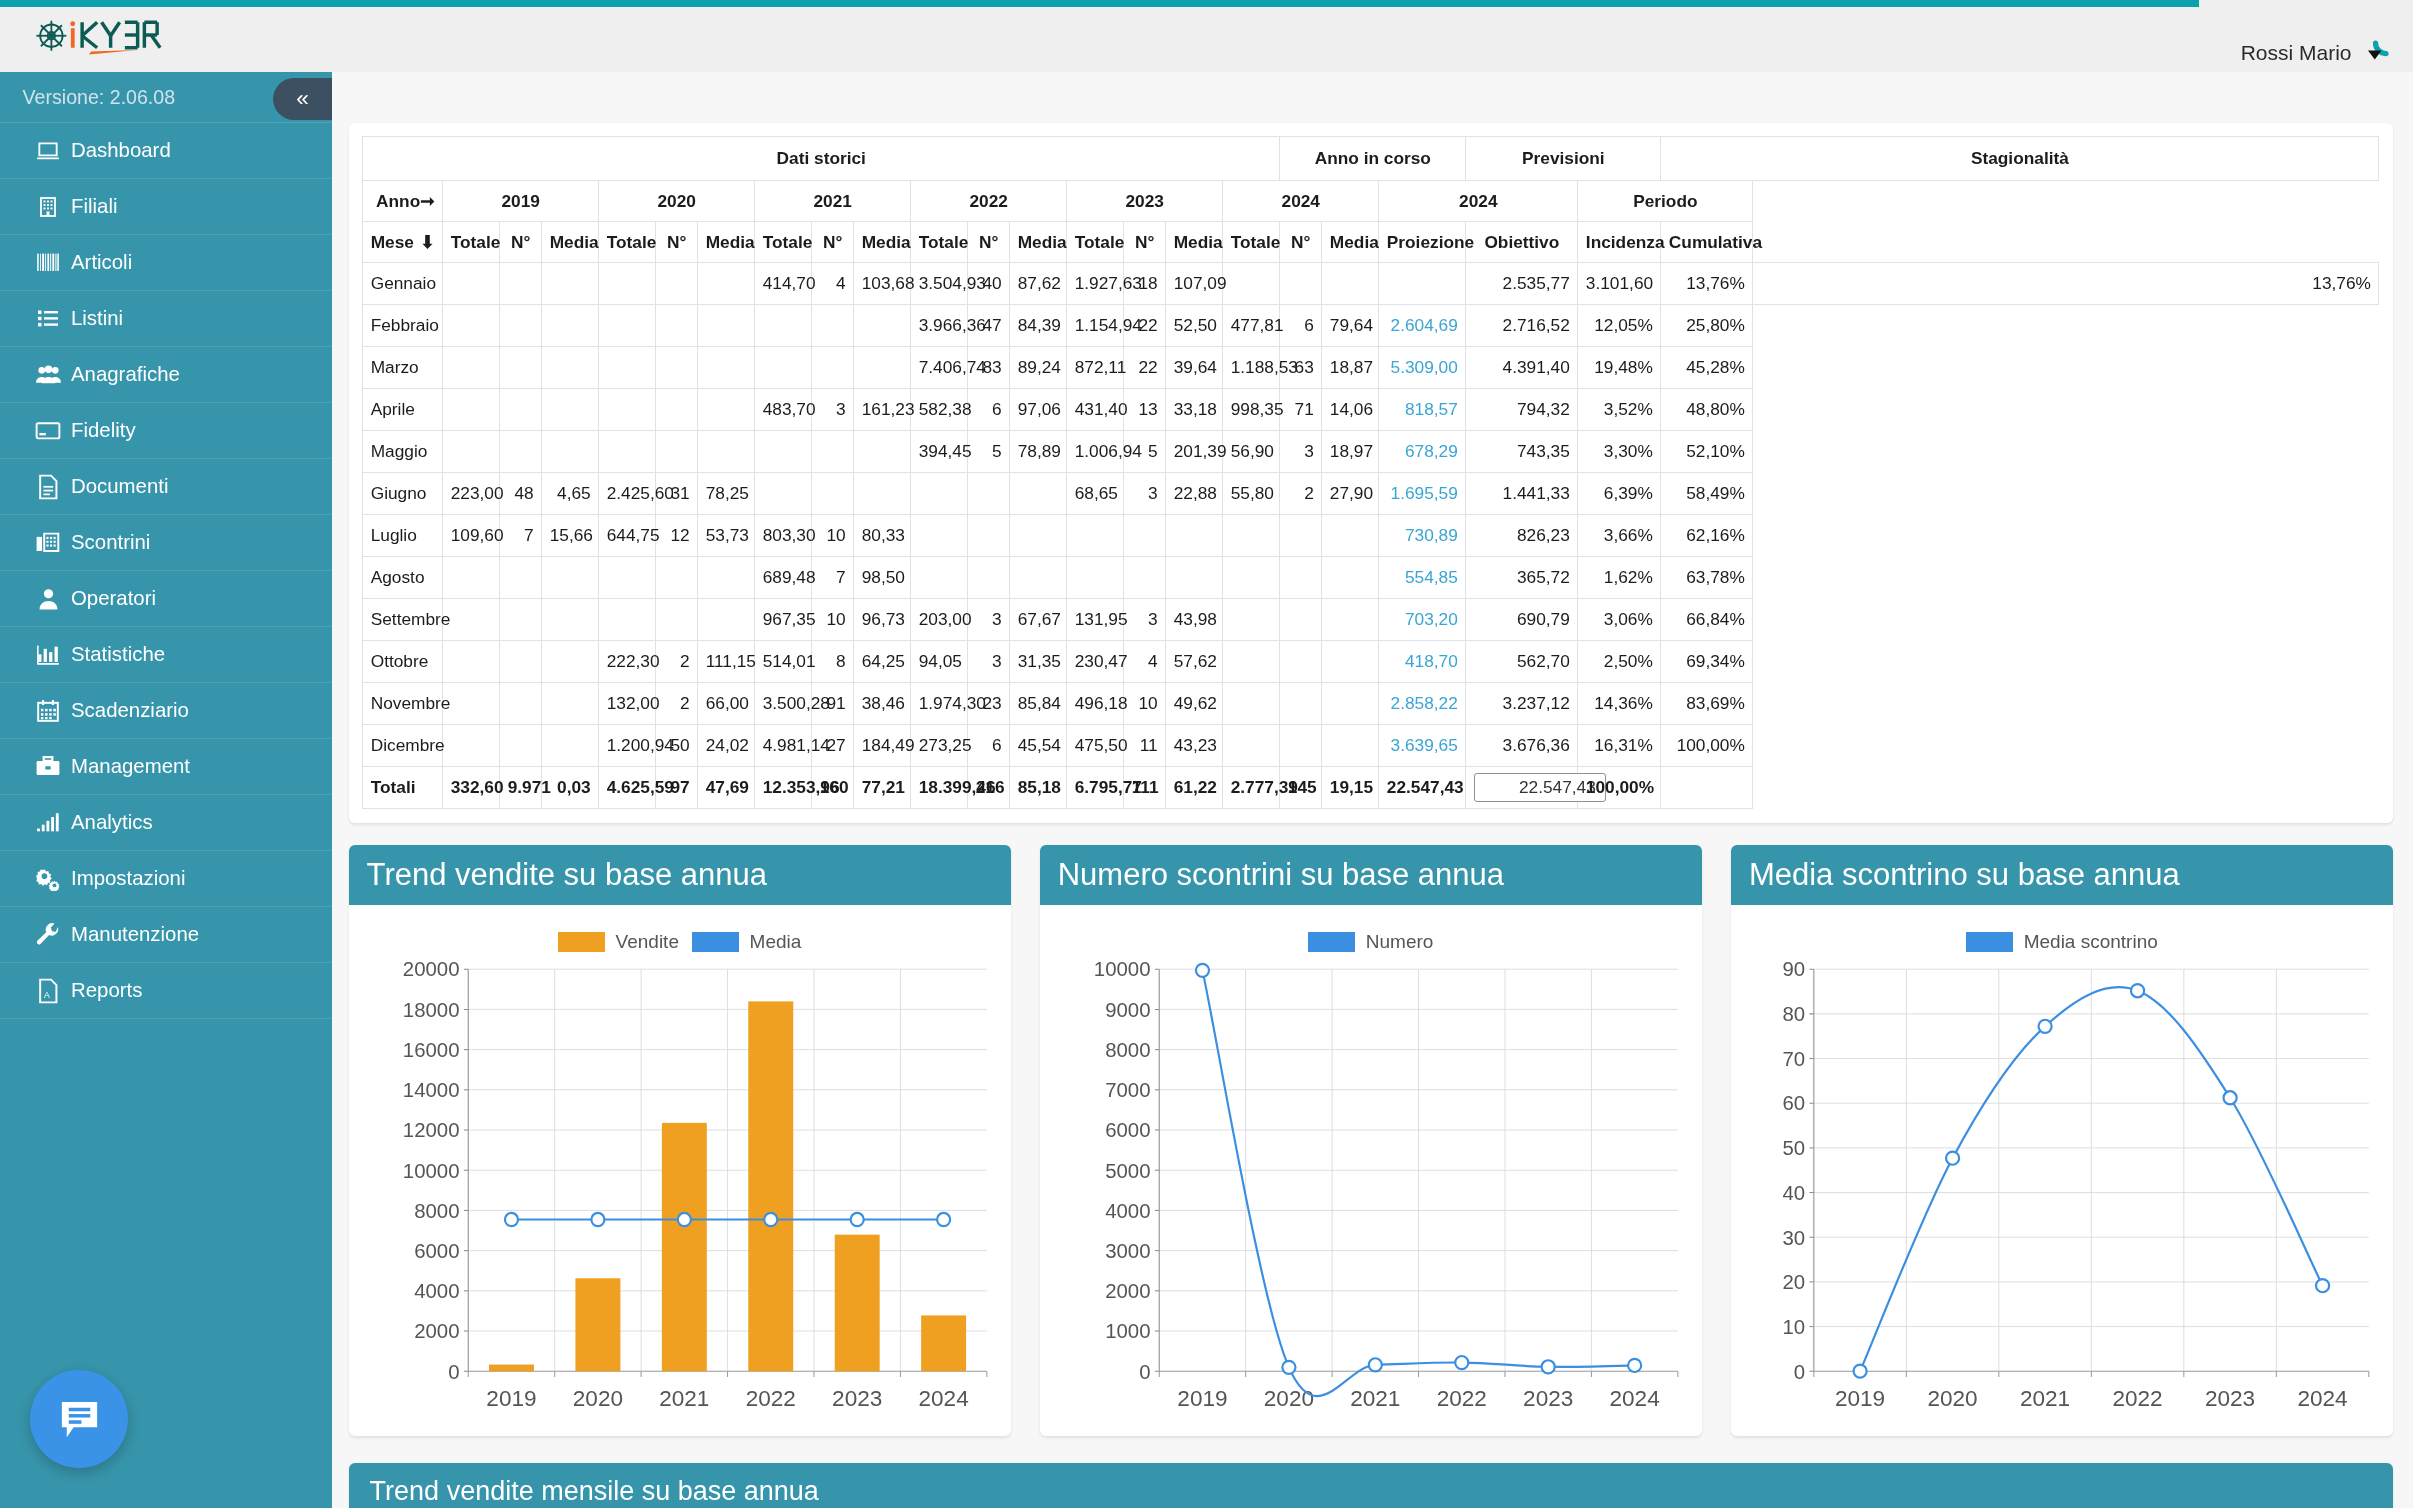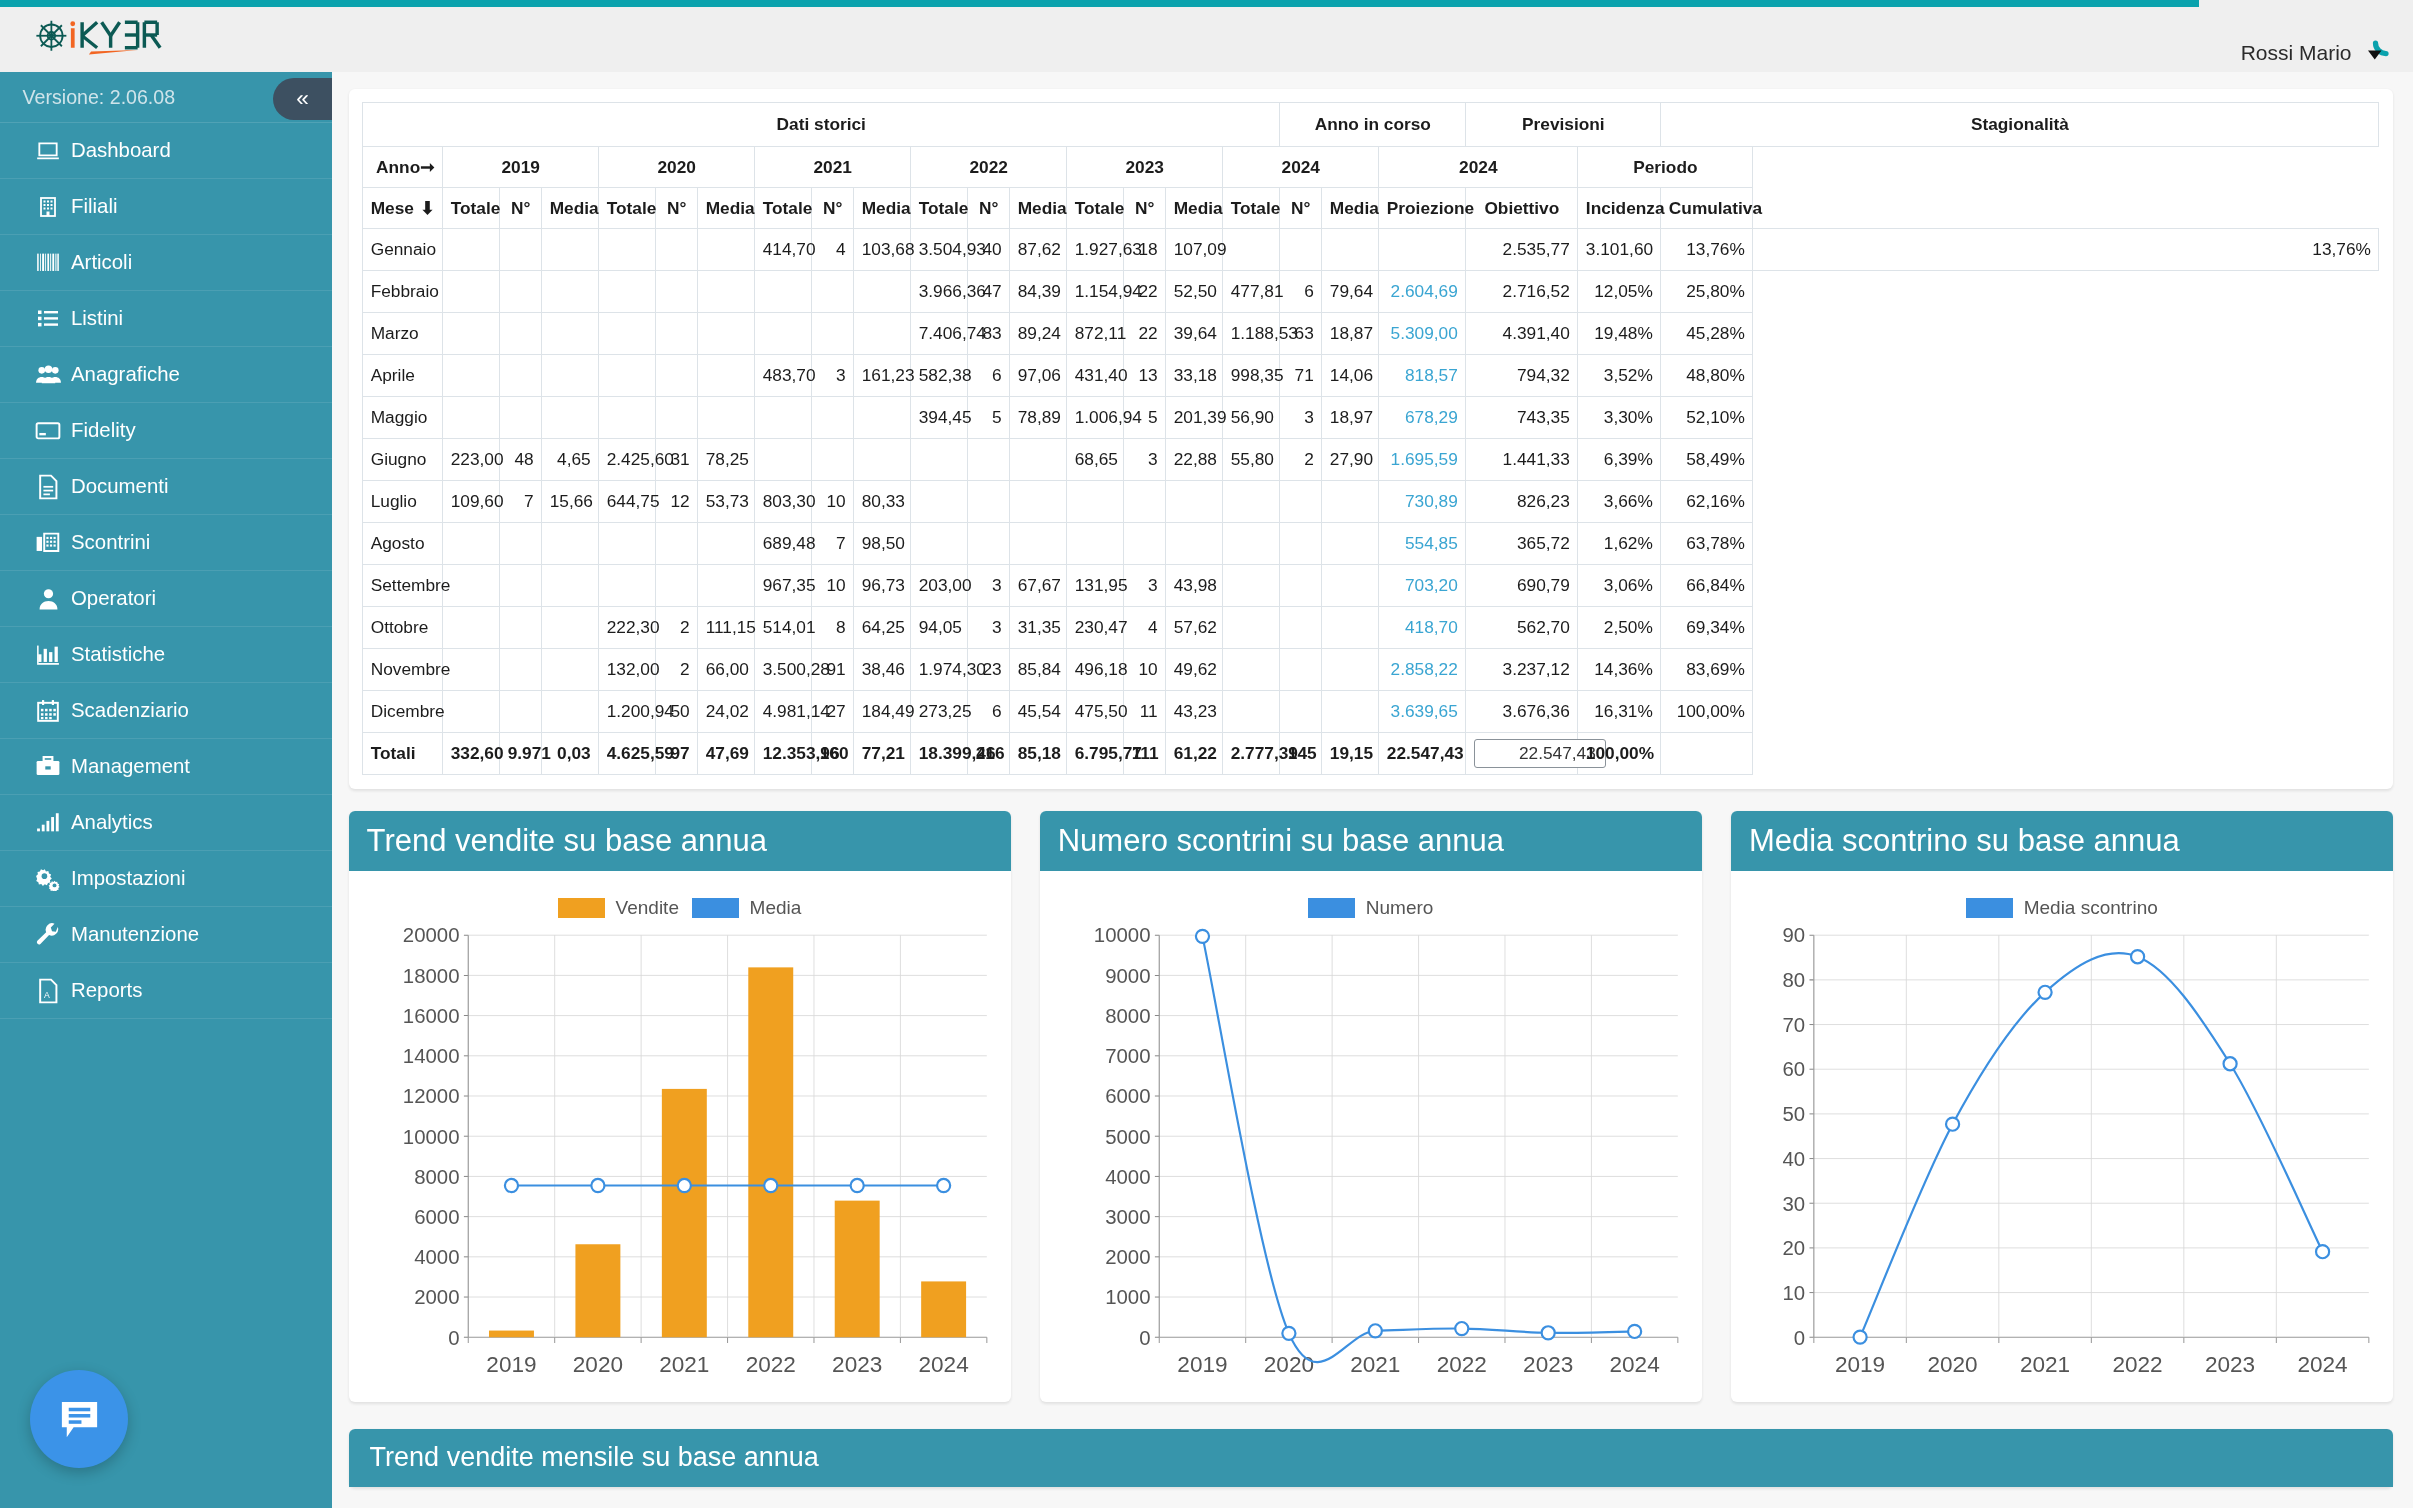--- a/index.html
+++ b/index.html
@@ -57,21 +57,21 @@
   }
 
   
   .main { position:absolute; top:72px; left:332px; width:2082px; height:1437px; padding:16.6px 21px 0 16.6px; }
 
   .panel { background:#ffffff; border-radius:6px; box-shadow:0 1.5px 3px rgba(0,0,0,0.09); }
   .panel-head {
     background:#3795ab; color:#fff; border-radius:6px 6px 0 0;
     padding:13.6px 21px; font-size:27px; font-weight:400;
   }
-  .panel-body { padding:13.6px 13.6px 13.6px 13.6px; }
+  .panel-body { padding:13.6px 13.6px 13.6px 13.6px;margin-top:34px; }
 
   
   table.grid { border-collapse:collapse; width:100%; font-size:17.3px; color:#1c1c1c; table-layout:fixed; }
   table.grid th, table.grid td { border:0.8px solid #dde3e8; padding:0 7.5px; height:41px; }
   table.grid thead th { font-weight:600; text-align:center; background:#ffffff; }
   table.grid thead tr.grp th { height:44px; }
   table.grid td { text-align:right; }
   table.grid td.lbl { text-align:left; }
   table.grid tbody tr td { height:42px; }
   table.grid tbody tr.totals td { font-weight:700; border-top:1.5px solid #bbc4cb; }

